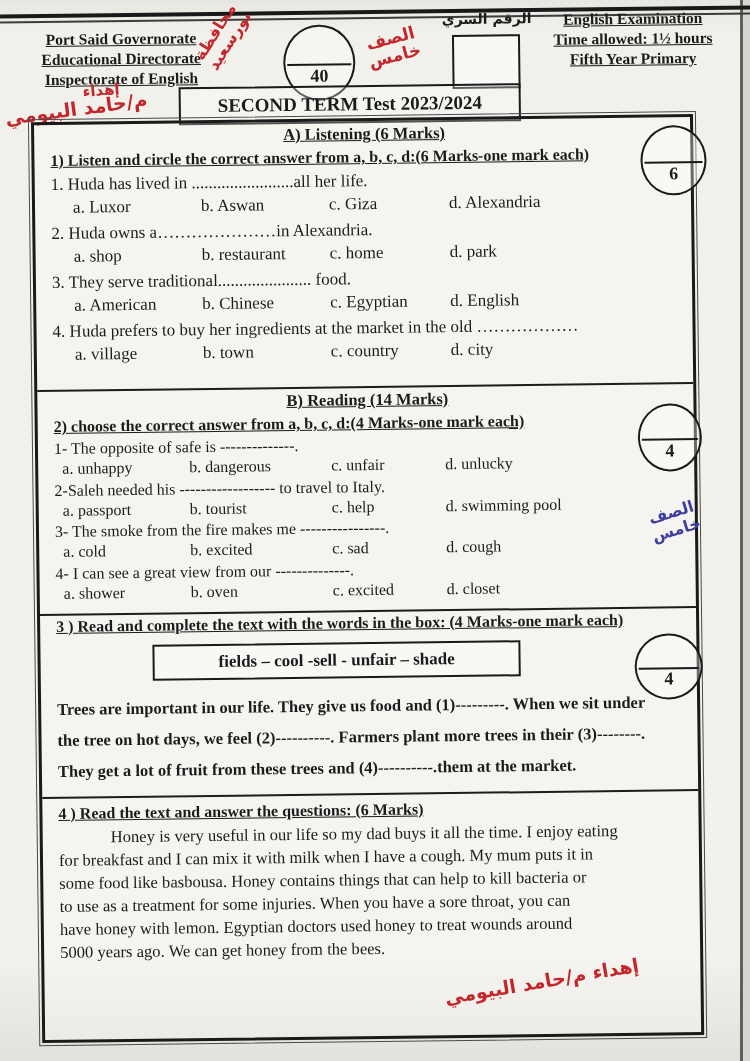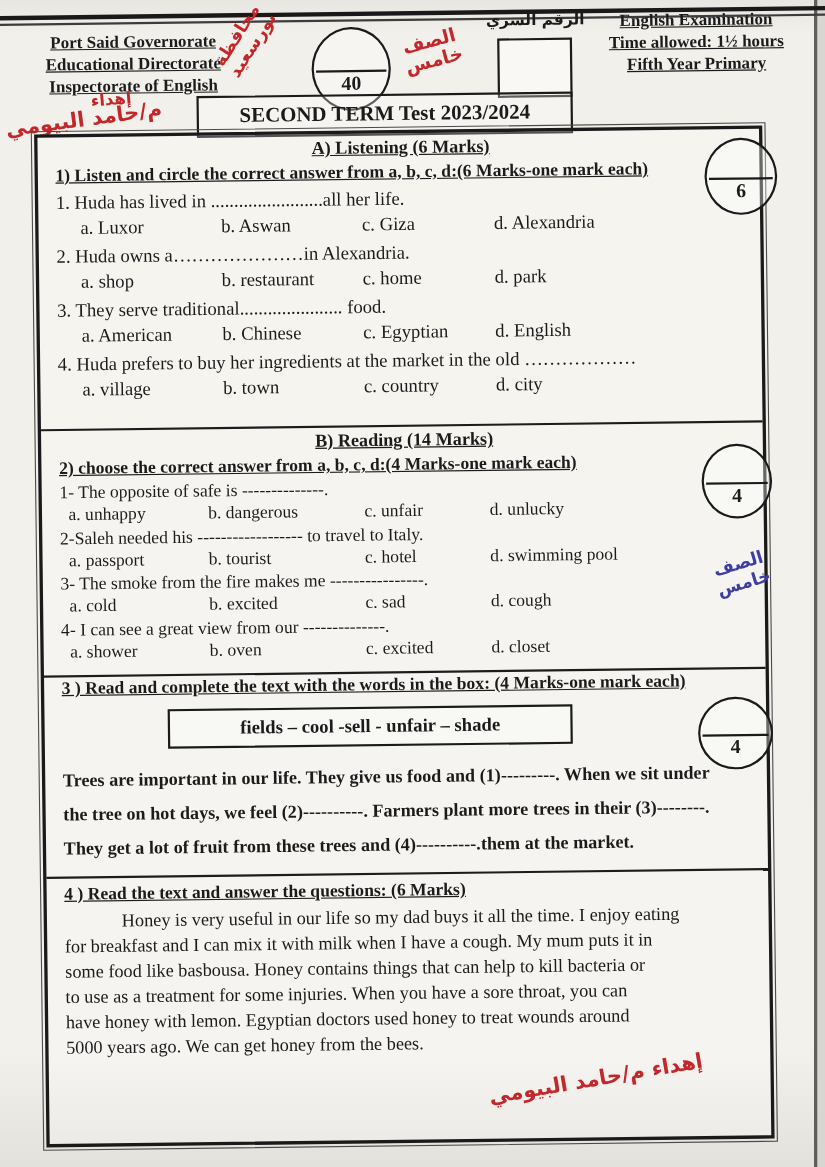--- a/index.html
+++ b/index.html
@@ -188,21 +188,21 @@
       <div class="ropts">
         <span>a.  unhappy</span>
         <span>b. dangerous</span>
         <span>c. unfair</span>
         <span>d. unlucky</span>
       </div>
       <div class="rq">2-Saleh needed his ------------------ to travel to Italy.</div>
       <div class="ropts">
         <span>a.  passport</span>
         <span>b. tourist</span>
-        <span>c. hotel</span>
+        <span>c. help</span>
         <span>d. swimming pool</span>
       </div>
       <div class="rq">3- The smoke from the fire makes me ----------------.</div>
       <div class="ropts">
         <span>a.  cold</span>
         <span>b. excited</span>
         <span>c. sad</span>
         <span>d. cough</span>
       </div>
       <div class="rq">4- I can see a great view from our --------------.</div>

